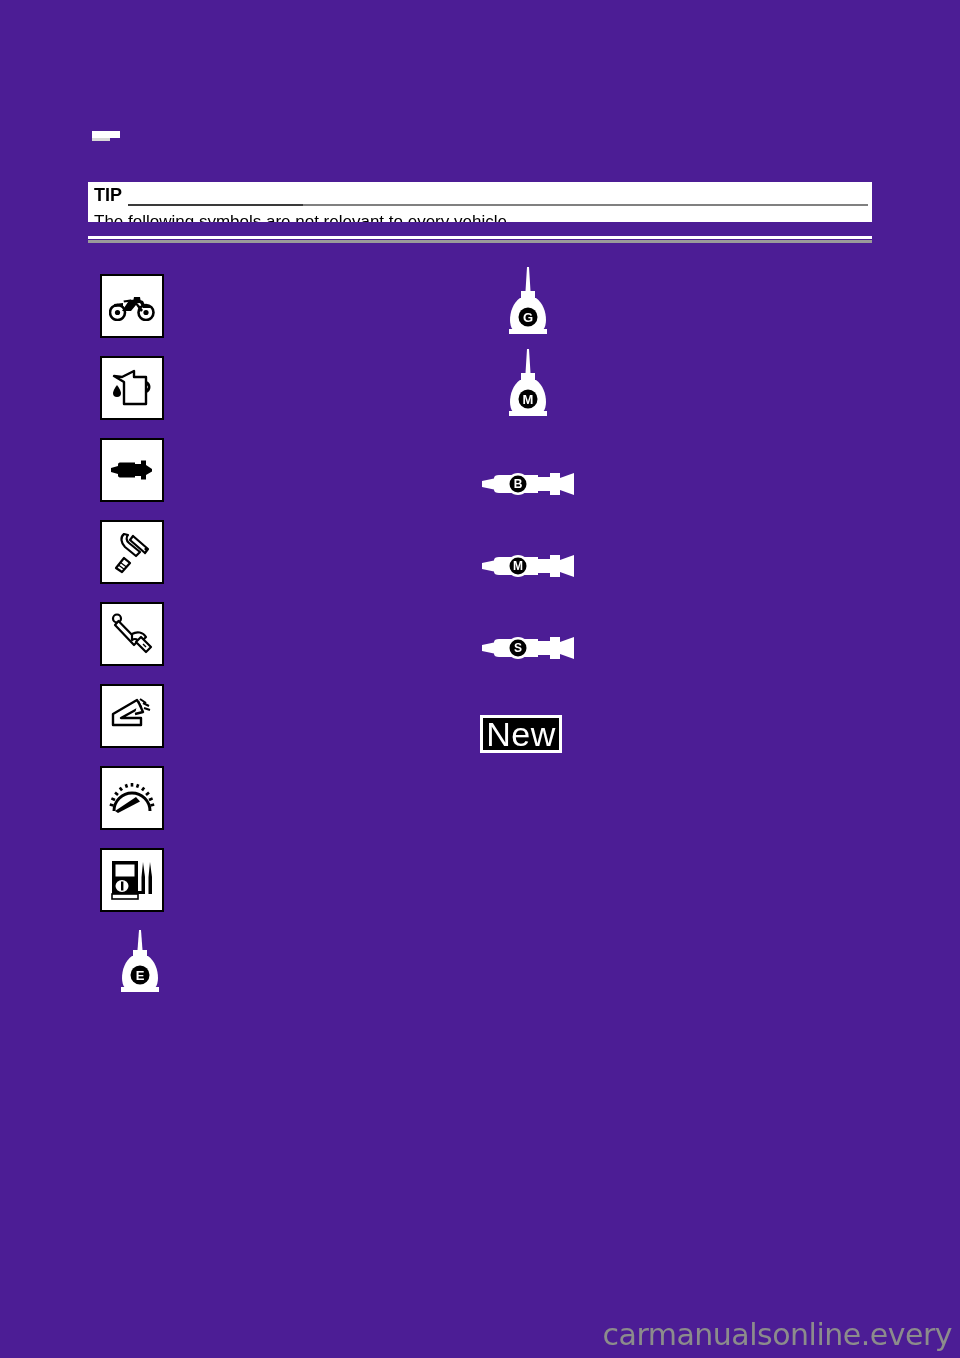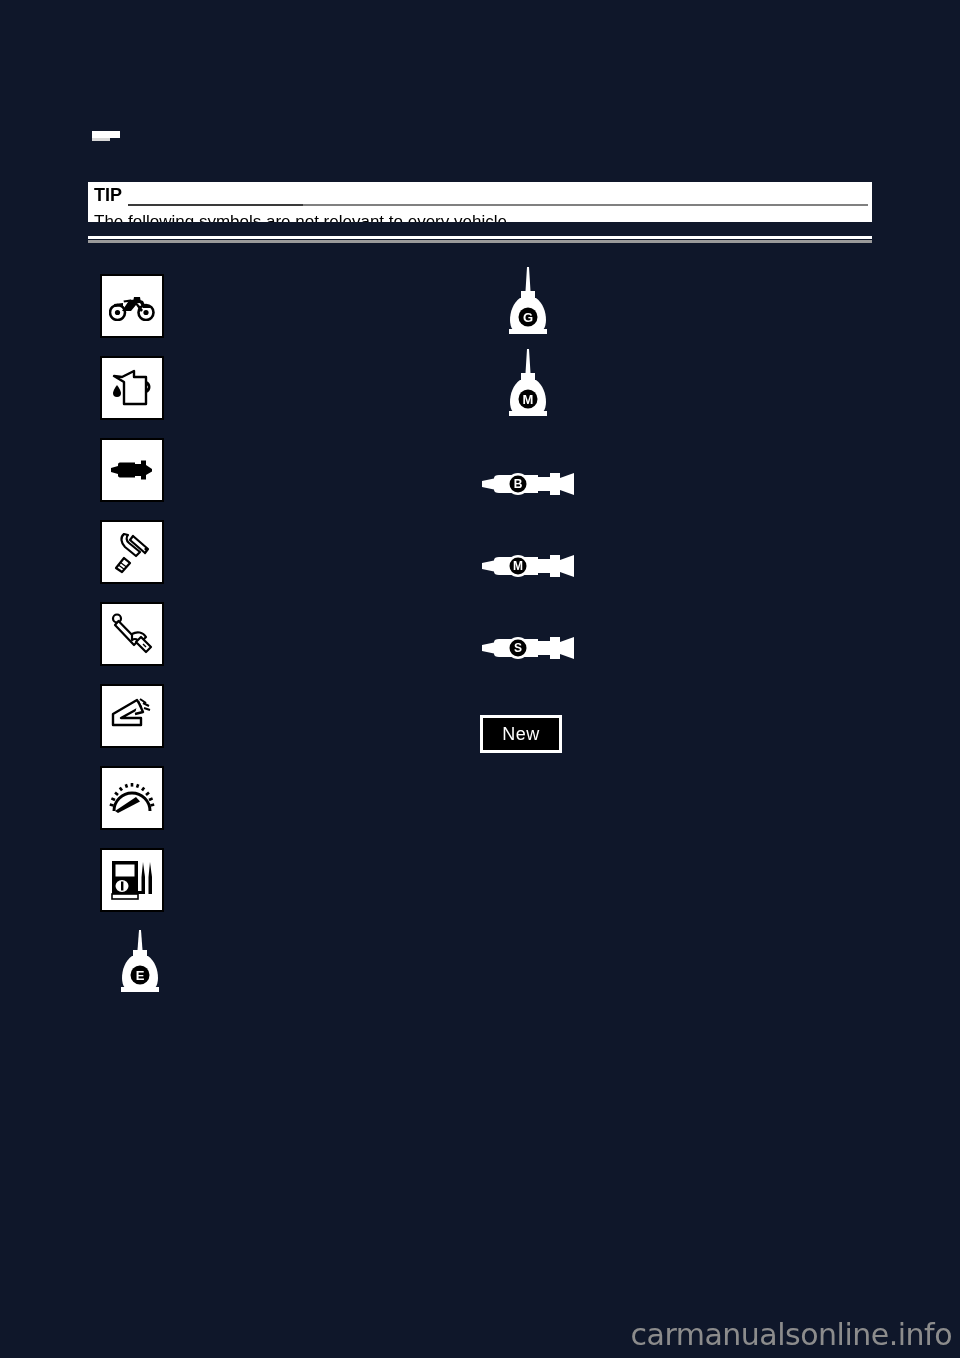--- a/index.html
+++ b/index.html
@@ -13,21 +13,21 @@
     position: relative;
     overflow: hidden;
     font-family: "Liberation Sans", sans-serif;
     color: #ffffff;
   }
 
   
   .page {
     position: absolute;
     inset: 0;
-    background: #0f172a;
+    background: #4c1d95;
   }
 
   
   .heading-sliver {
     position: absolute;
     left: 92px;
     top: 131px;
     width: 28px;
     height: 7px;
     background: #ffffff;
@@ -177,21 +177,21 @@
   
   .new-tag {
     width: 82px;
     height: 38px;
     background: #000000;
     border: 3px solid #ffffff;
     box-sizing: border-box;
     display: flex;
     align-items: center;
     justify-content: center;
-    font-size: 18px;
+    font-size: 34px;
     color: #ffffff;
     letter-spacing: 0.5px;
   }
 
   
   .watermark {
     position: absolute;
     right: 8px;
     bottom: 6px;
     font-size: 30px;
@@ -505,15 +505,15 @@
         <div class="sym-cell" style="left:6px; top:18px; width:90px;">
           <div class="new-tag">New</div>
         </div>
         <div class="sym-desc"></div>
       </div>
 
     </div>
 
   </div>
 
-  <div class="watermark">carmanualsonline.info</div>
+  <div class="watermark">carmanualsonline.every</div>
 
 </div>
 
 </body></html>

